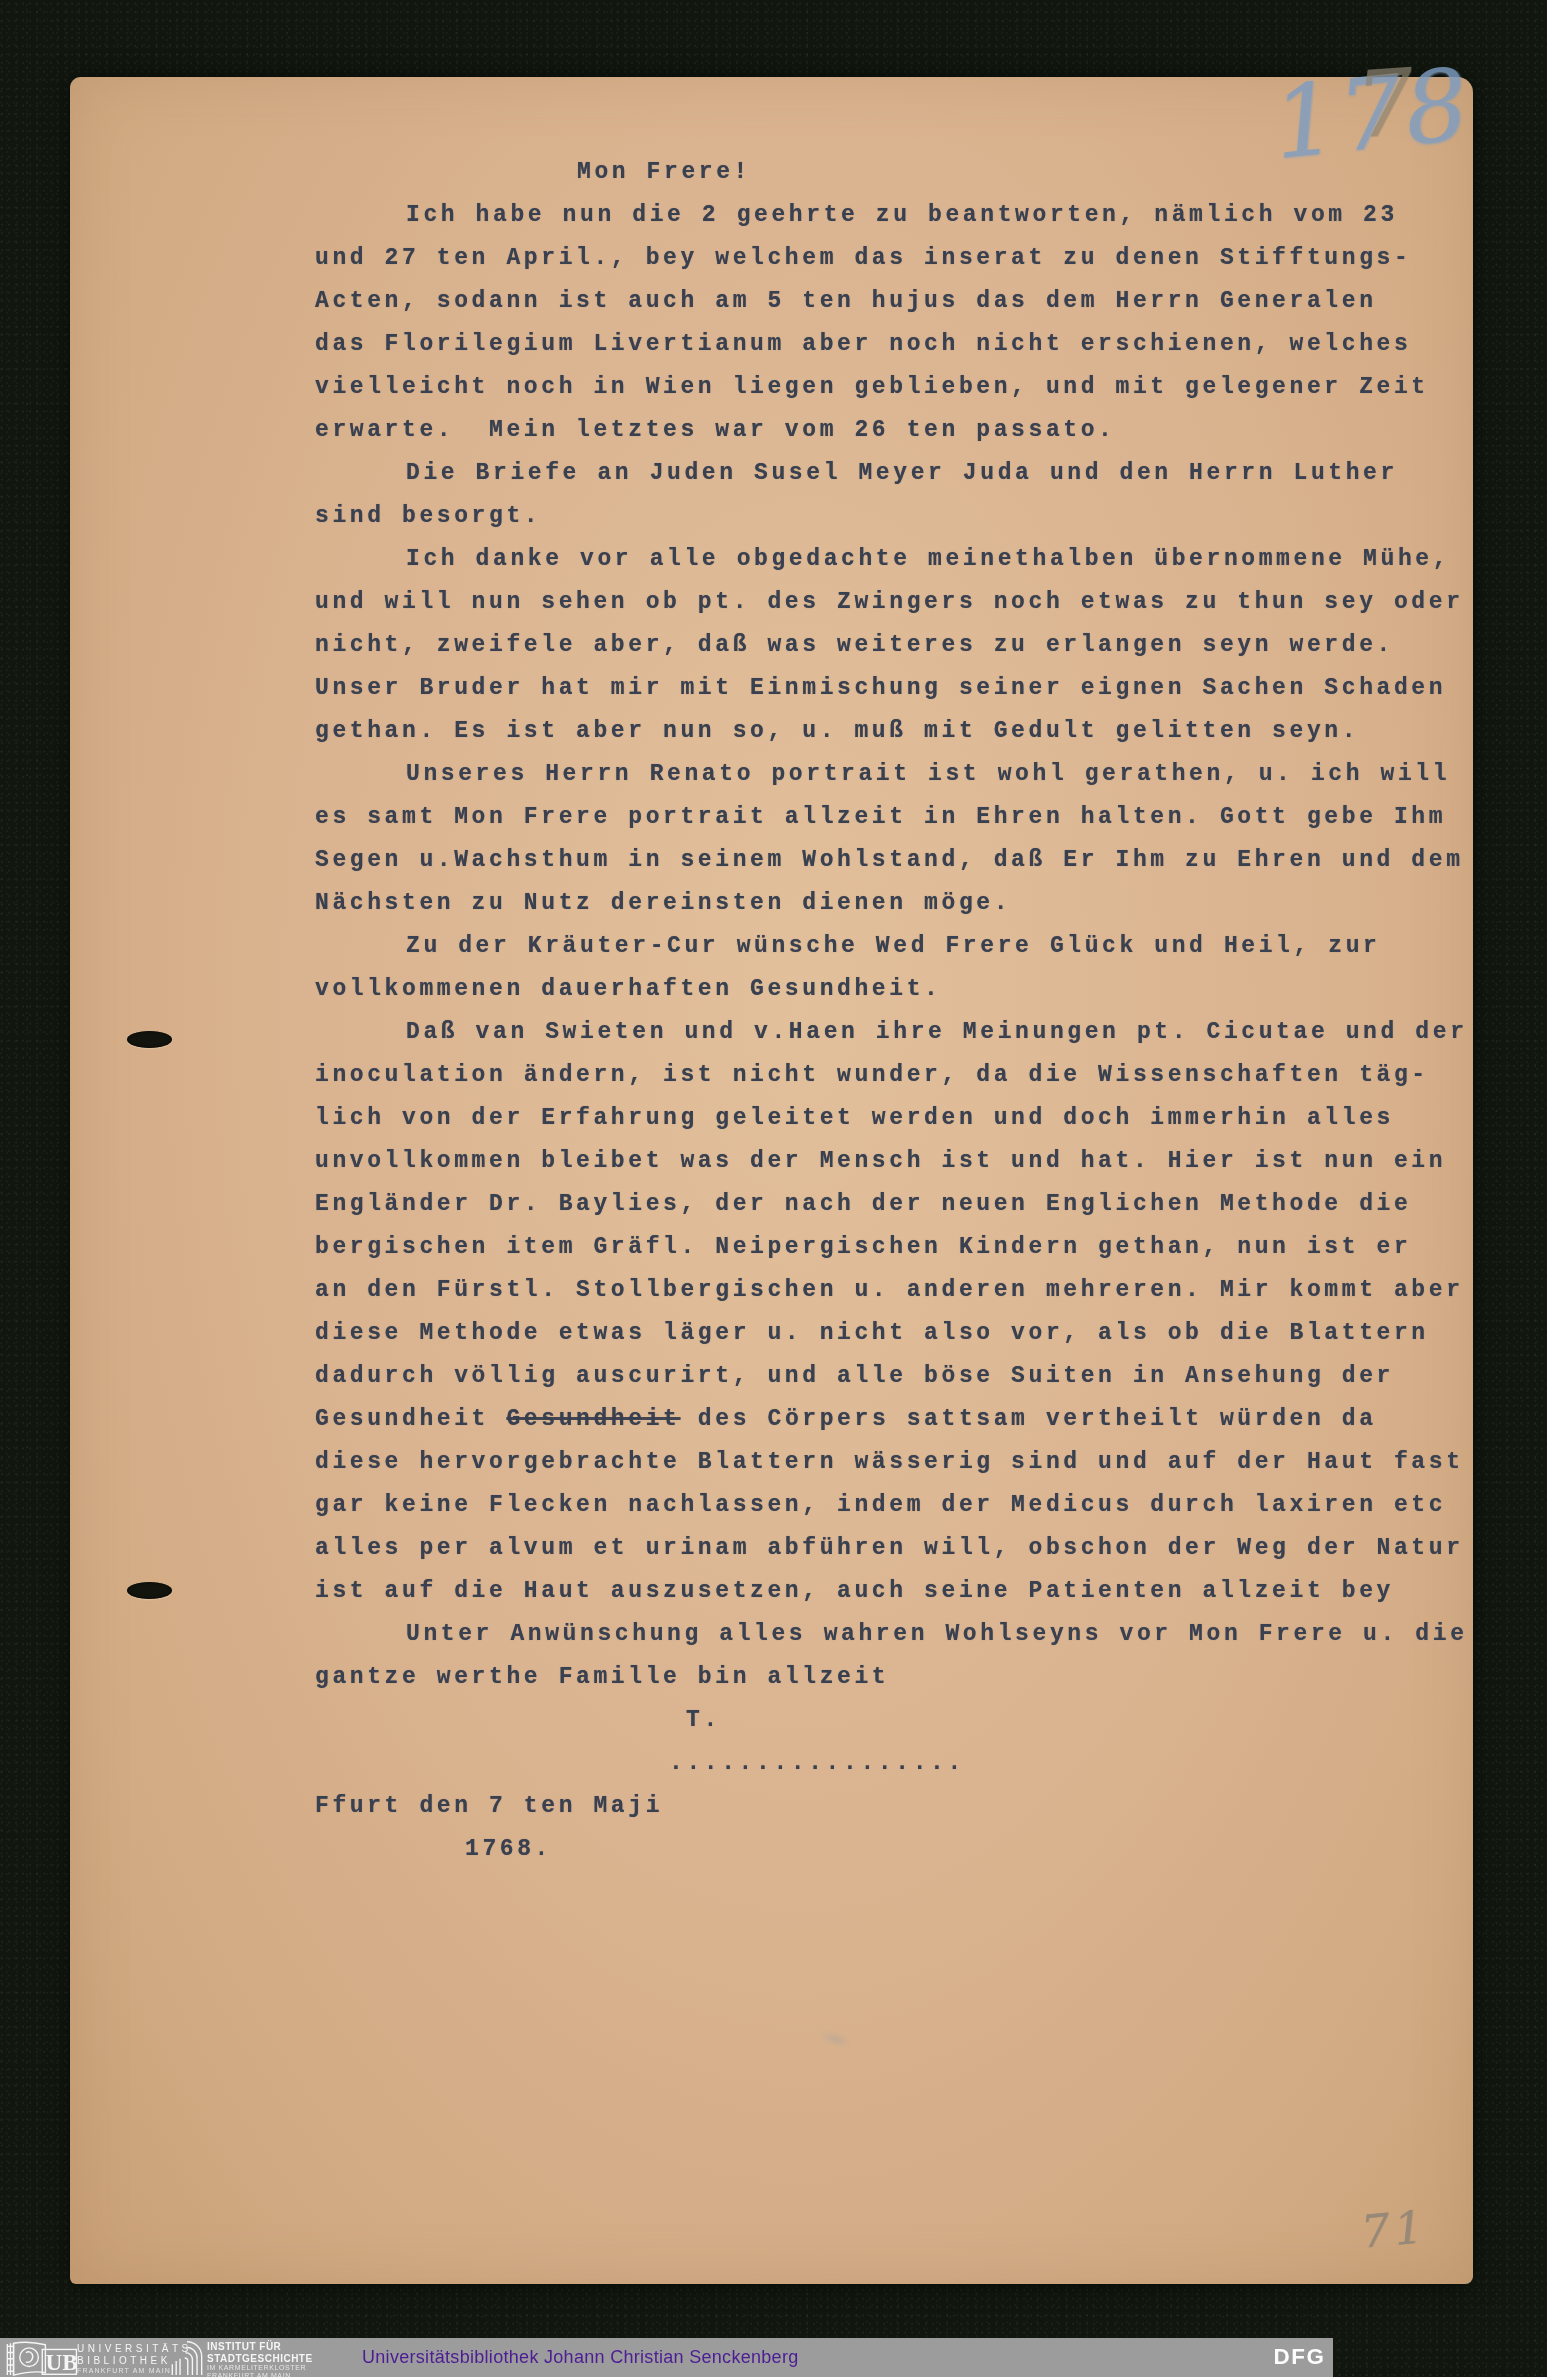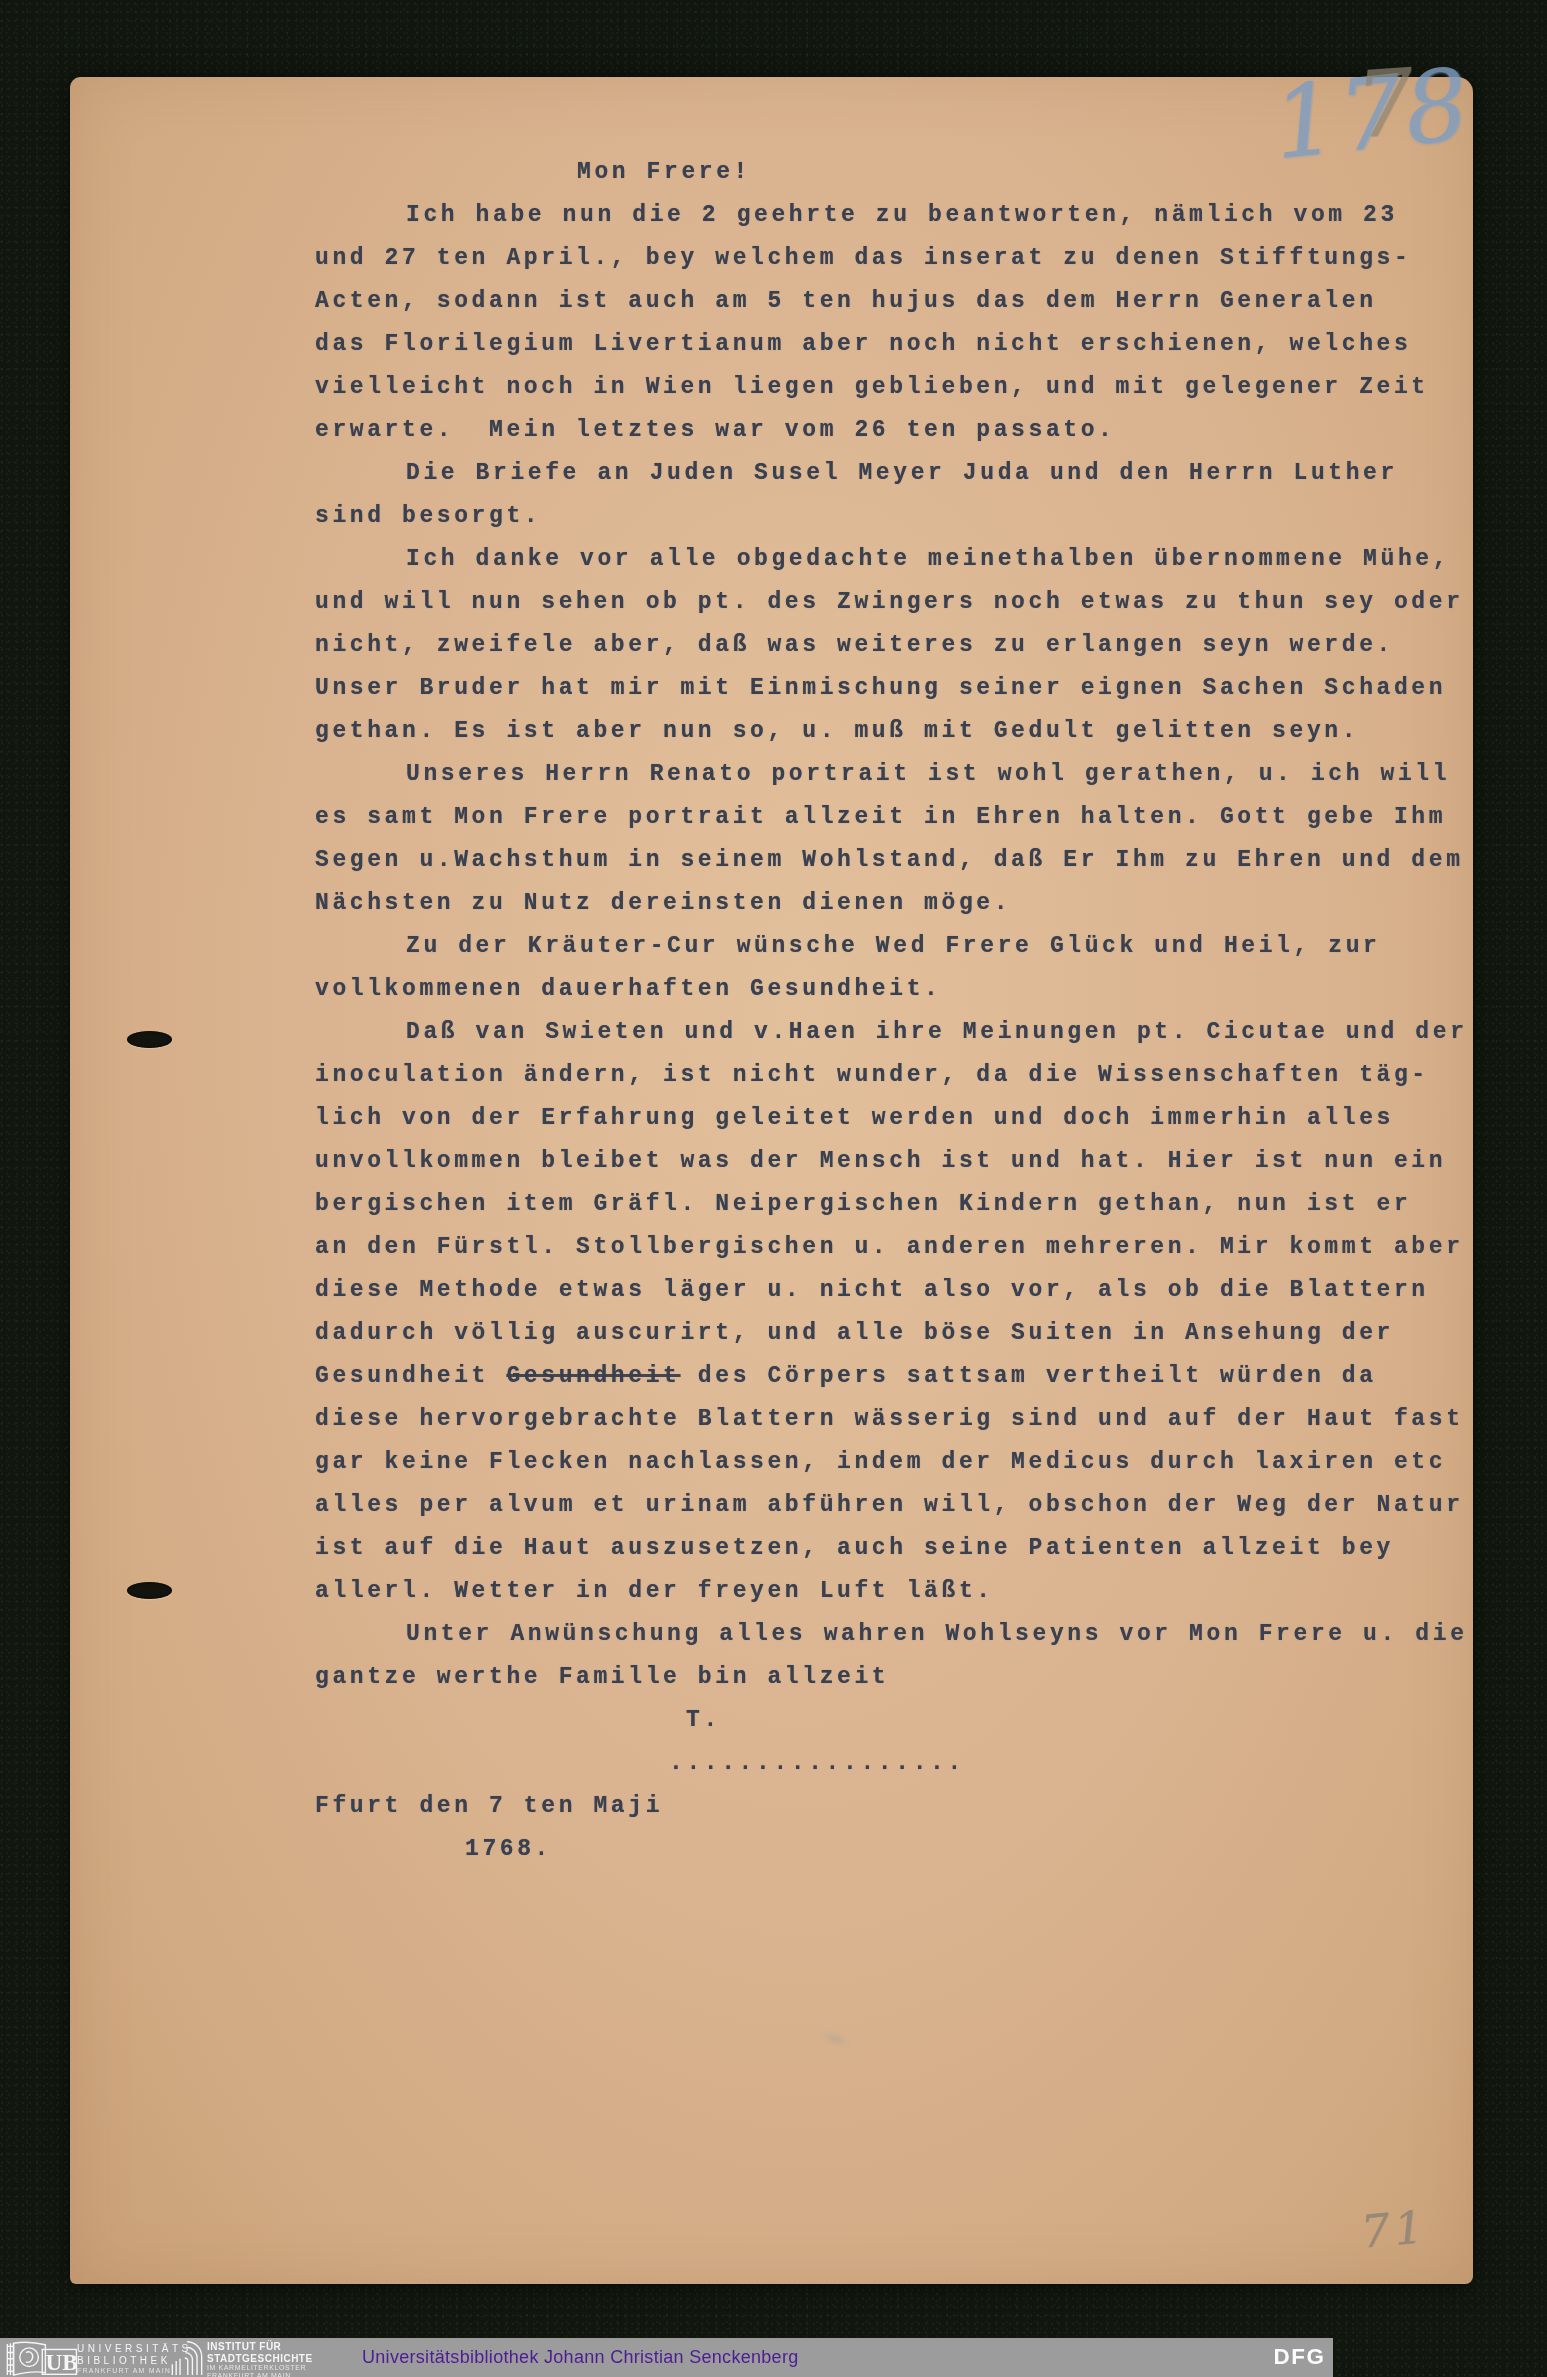--- a/index.html
+++ b/index.html
@@ -117,30 +117,30 @@
         <div class="line ind">Unseres Herrn Renato portrait ist wohl gerathen, u. ich will</div>
         <div class="line">es samt Mon Frere portrait allzeit in Ehren halten. Gott gebe Ihm</div>
         <div class="line">Segen u.Wachsthum in seinem Wohlstand, daß Er Ihm zu Ehren und dem</div>
         <div class="line">Nächsten zu Nutz dereinsten dienen möge.</div>
         <div class="line ind">Zu der Kräuter-Cur wünsche Wed Frere Glück und Heil, zur</div>
         <div class="line">vollkommenen dauerhaften Gesundheit.</div>
         <div class="line ind">Daß van Swieten und v.Haen ihre Meinungen pt. Cicutae und der</div>
         <div class="line">inoculation ändern, ist nicht wunder, da die Wissenschaften täg-</div>
         <div class="line">lich von der Erfahrung geleitet werden und doch immerhin alles</div>
         <div class="line">unvollkommen bleibet was der Mensch ist und hat. Hier ist nun ein</div>
+        <div class="line">Engländer Dr. Baylies, der nach der neuen Englichen Methode die</div>
         <div class="line">bergischen item Gräfl. Neipergischen Kindern gethan, nun ist er</div>
         <div class="line">an den Fürstl. Stollbergischen u. anderen mehreren. Mir kommt aber</div>
         <div class="line">diese Methode etwas läger u. nicht also vor, als ob die Blattern</div>
         <div class="line">dadurch völlig auscurirt, und alle böse Suiten in Ansehung der</div>
         <div class="line"><span>Gesundheit </span><span class="strike">Gesundheit</span><span> des Cörpers sattsam vertheilt würden da</span></div>
         <div class="line">diese hervorgebrachte Blattern wässerig sind und auf der Haut fast</div>
         <div class="line">gar keine Flecken nachlassen, indem der Medicus durch laxiren etc</div>
         <div class="line">alles per alvum et urinam abführen will, obschon der Weg der Natur</div>
         <div class="line">ist auf die Haut auszusetzen, auch seine Patienten allzeit bey</div>
-        <div class="line">allerl. Wetter in der freyen Luft läßt.</div>
         <div class="line ind">Unter Anwünschung alles wahren Wohlseyns vor Mon Frere u. die</div>
         <div class="line">gantze werthe Famille bin allzeit</div>
         <div class="line pos-sig">T.</div>
         <div class="line pos-dots">.................</div>
         <div class="line">Ffurt den 7 ten Maji</div>
         <div class="line pos-year">1768.</div>
       </div>
   </div>
 
   <div class="hw hw-blue">178</div>

